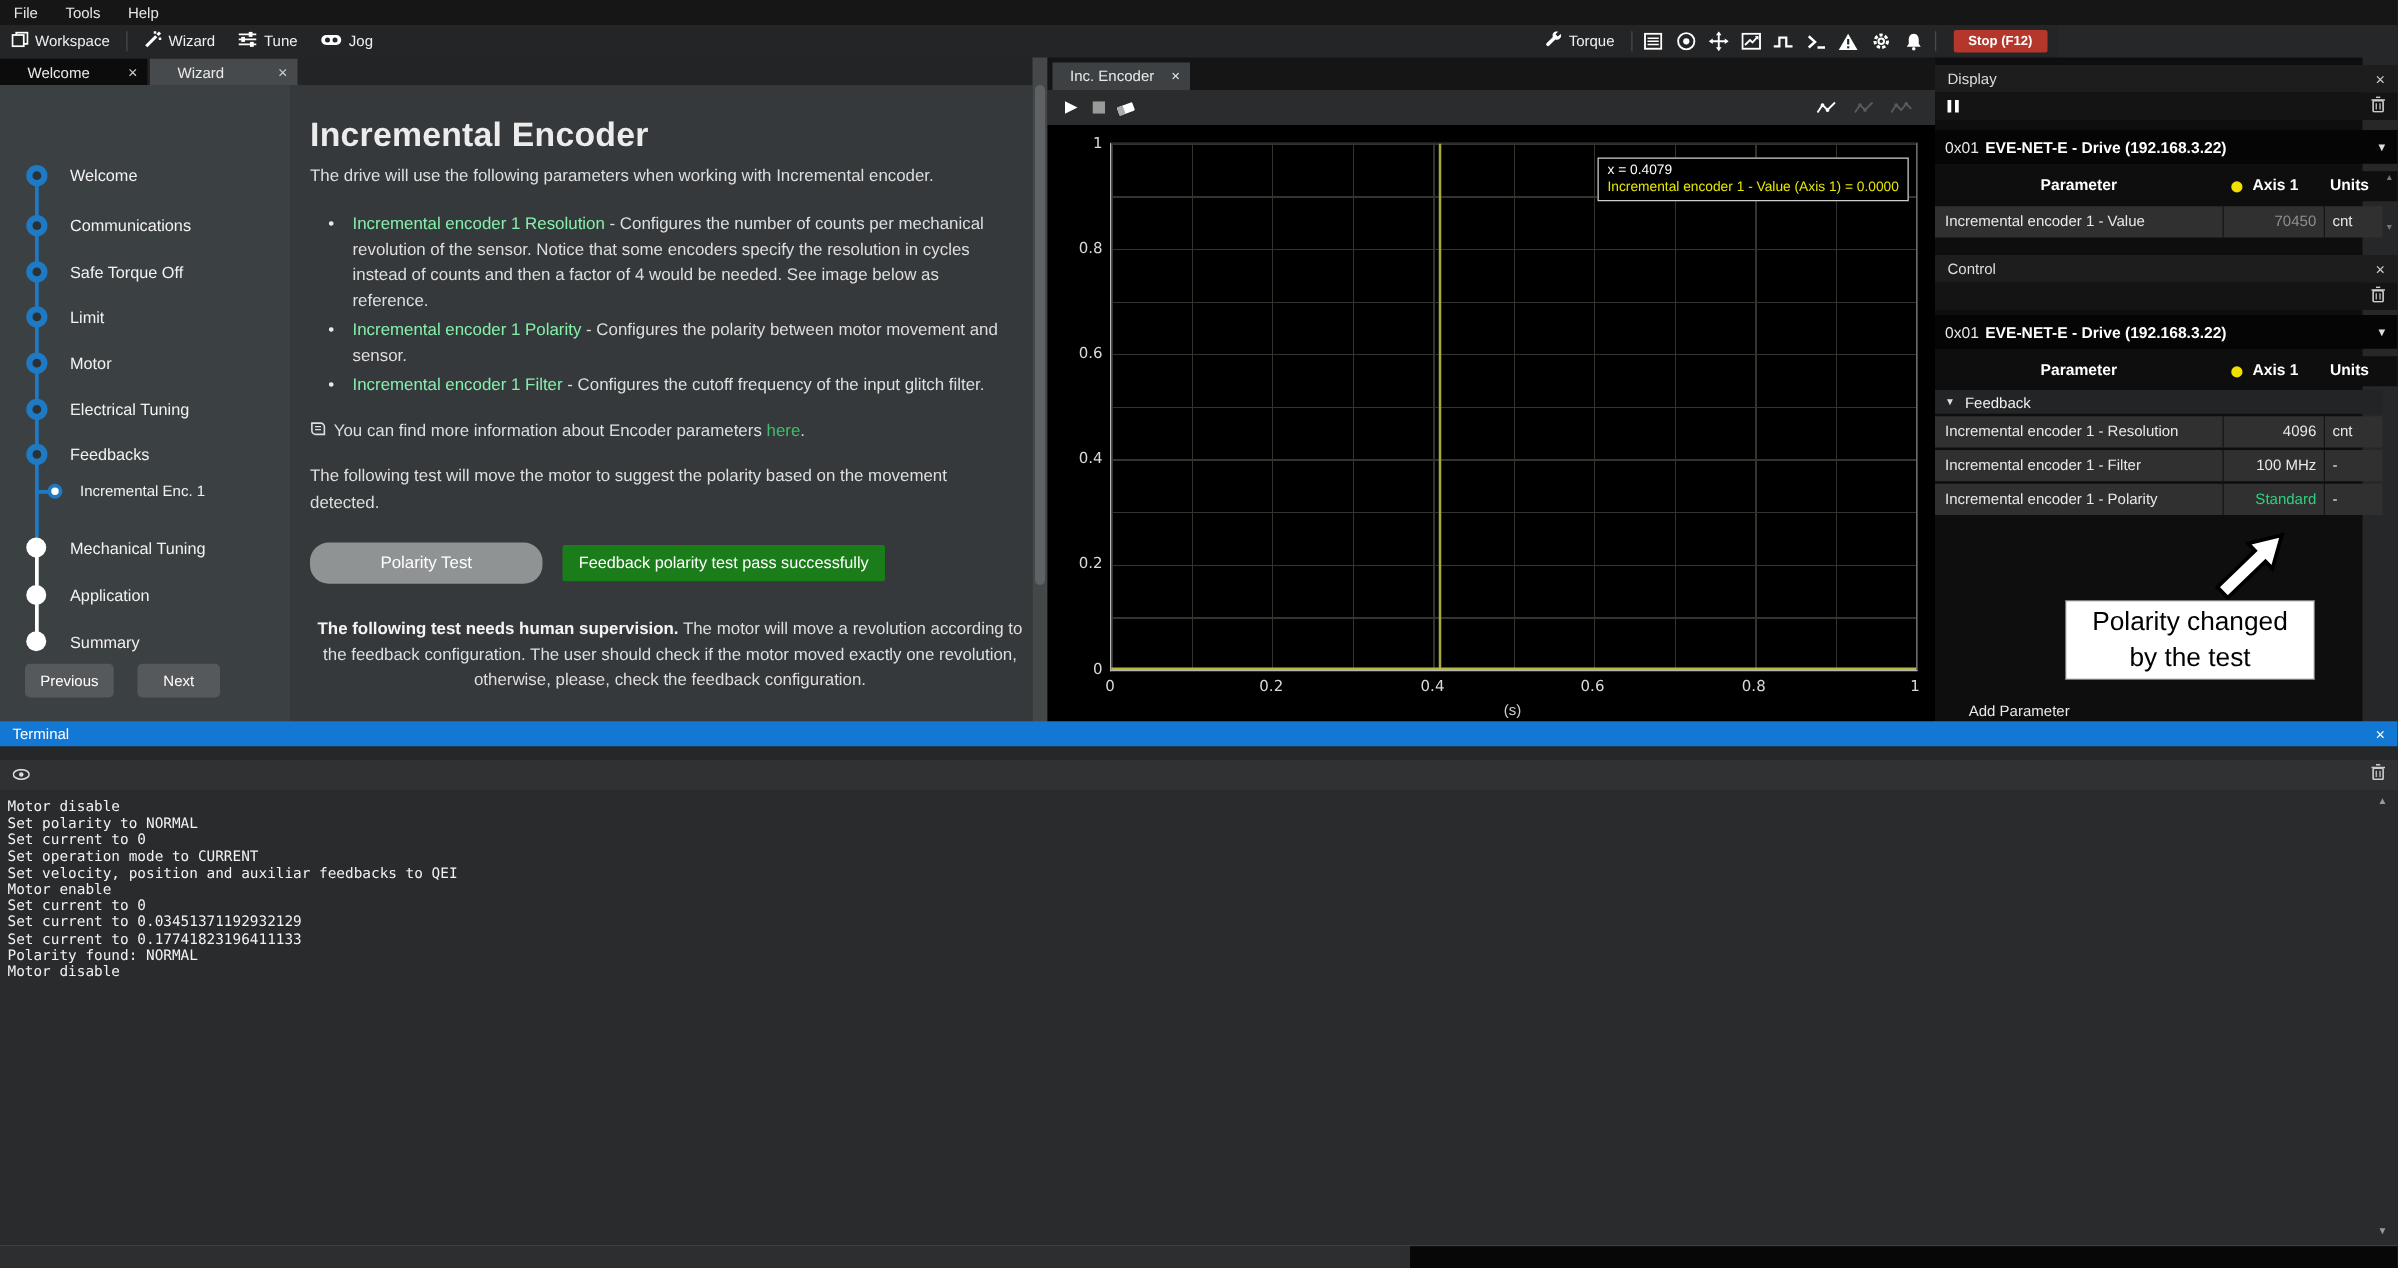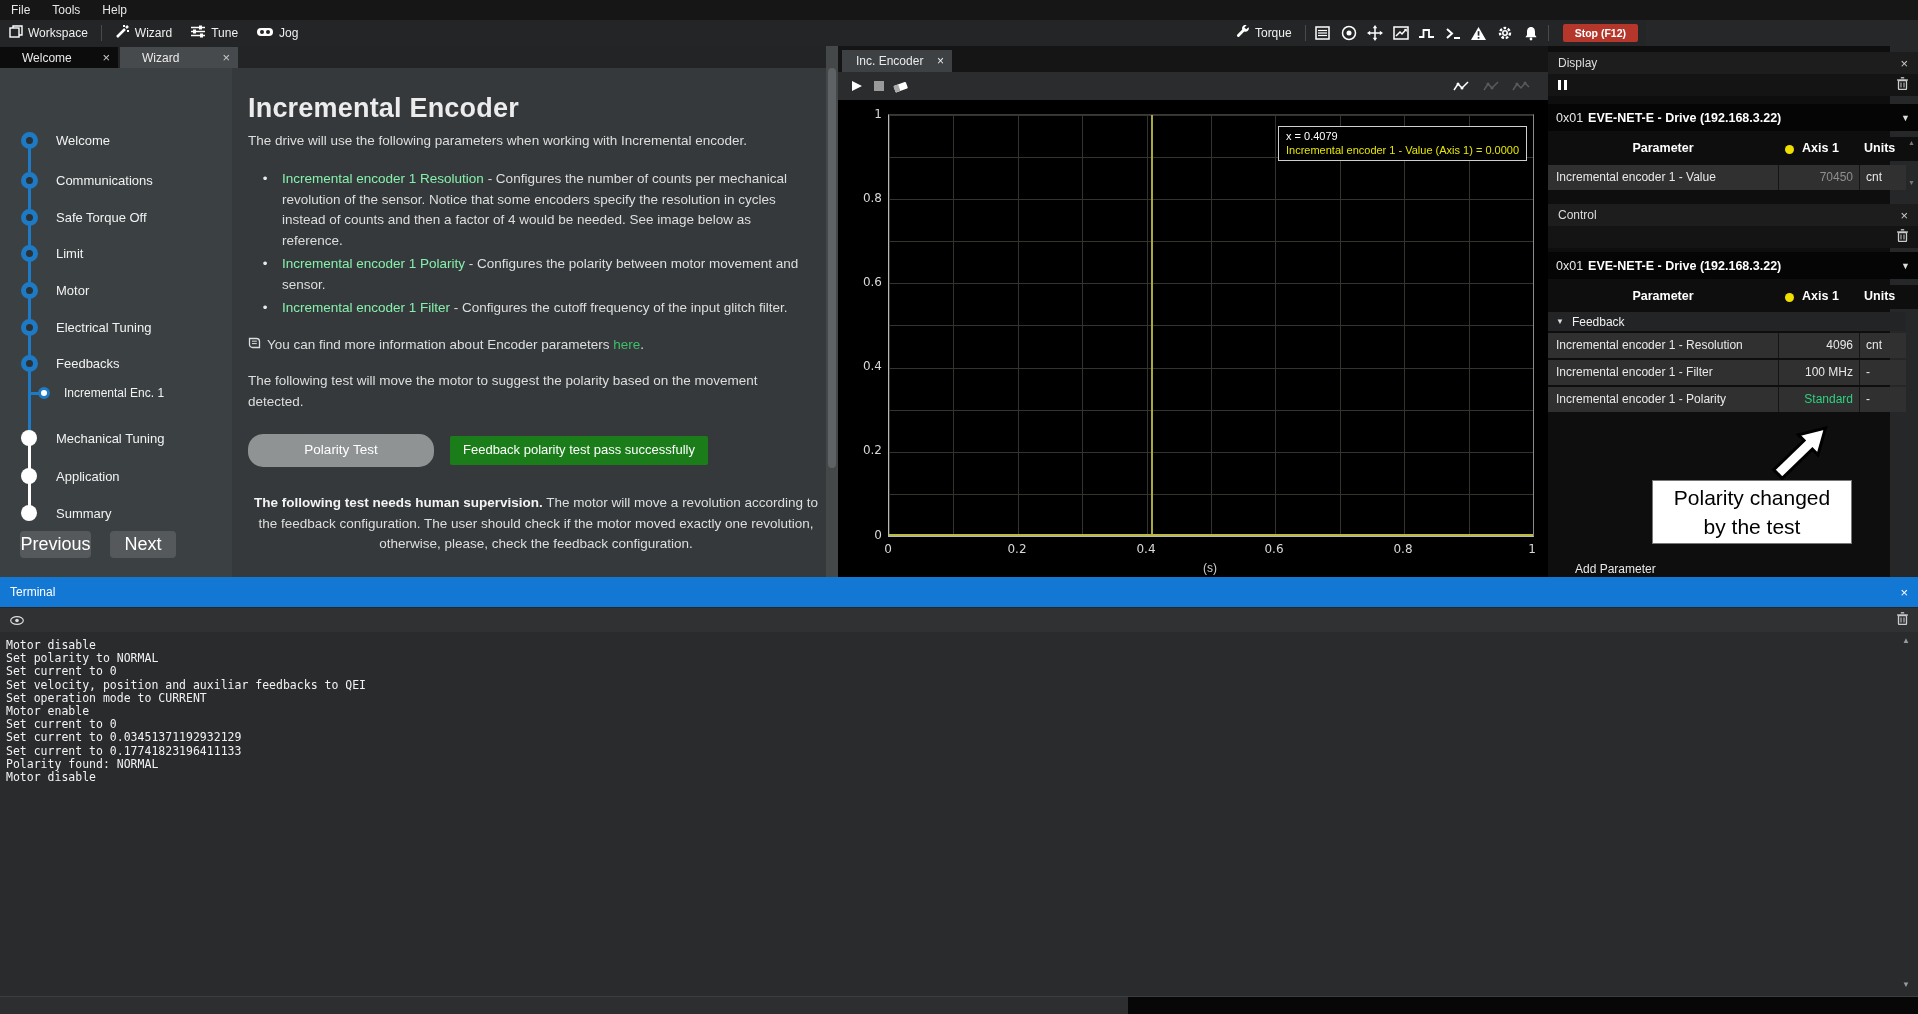--- a/index.html
+++ b/index.html
@@ -35,21 +35,21 @@
   .rail-white{top:370px;height:75px;background:#ffffff;}
   .rail-stub{position:absolute;left:29px;top:324px;width:11px;height:3px;background:#1e7ac4;}
   .step{position:absolute;left:0;width:232px;height:20px;display:flex;align-items:center;}
   .step-label{position:absolute;left:56px;font-size:13px;color:#f2f2f2;white-space:nowrap;}
   .step.sub .step-label{left:64px;font-size:12px;}
   .dot{position:absolute;left:21px;box-sizing:border-box;border-radius:50%;}
   .dot-done{width:17px;height:17px;border:5px solid #1e7ac4;background:#2c3133;}
   .dot-todo{width:16px;height:16px;background:#ffffff;}
   .dot-sub{left:38px;width:12px;height:12px;border:3px solid #1e7ac4;background:#ffffff;}
   .nav-btn{position:absolute;top:463px;height:27px;background:#56595b;border-radius:4px;color:#fff;
-    font-size:18px;display:flex;align-items:center;justify-content:center;}
+    font-size:12px;display:flex;align-items:center;justify-content:center;}
   .btn-prev{left:20px;width:71px;}
   .btn-next{left:110px;width:66px;}
 
   
   .content{left:232px;top:68px;width:594px;height:520px;background:#35393b;color:#dedede;
     overflow:hidden;box-sizing:border-box;padding:30px 18px 0 16px;font-size:13.5px;line-height:20.5px;}
   .content h1{margin:0 0 12px 0;font-size:27px;font-weight:600;color:#ececec;letter-spacing:.2px;}
   .bullets{margin-top:18px;}
   .bullet{display:flex;margin-bottom:3px;}
   .bullet .b-mark{width:34px;text-align:center;flex:none;color:#e8e8e8;}
@@ -118,21 +118,21 @@
   .group-row{position:absolute;left:0;width:358px;height:19px;background:#232425;display:flex;align-items:center;gap:8px;
     padding-left:8px;box-sizing:border-box;color:#f0f0f0;}
   .group-row .chev{font-size:8px;color:#dddddd;}
   .mini-arrow{position:absolute;left:360px;font-size:7px;color:#777;}
   .annot-box{position:absolute;left:104px;top:434px;width:200px;height:64px;background:#ffffff;border:1px solid #777;
     color:#000;font-size:21px;line-height:29px;text-align:center;box-sizing:border-box;padding-top:2px;}
   .add-param{position:absolute;left:27px;top:516px;color:#e8e8e8;font-size:12px;}
   .arrow-svg{position:absolute;left:218px;top:366px;}
 
   
-  .term-head{left:0;top:577px;width:1918px;height:30px;background:#1377d4;color:#ffffff;font-size:12px;
+  .term-head{left:0;top:577px;width:1918px;height:20px;background:#1377d4;color:#ffffff;font-size:12px;
     display:flex;align-items:center;justify-content:space-between;padding:0 10px;box-sizing:border-box;}
   .term-tools{left:0;top:608px;width:1918px;height:24px;background:#2f3133;display:flex;align-items:center;
     justify-content:space-between;padding:0 10px;box-sizing:border-box;}
   .term-body{left:0;top:632px;width:1918px;height:364px;background:#292b2c;color:#f2f2f2;
     font-family:"DejaVu Sans Mono",monospace;font-size:11.5px;line-height:13.2px;padding:7px 0 0 6px;box-sizing:border-box;}
   .term-scroll-up{left:1902px;top:636px;font-size:8px;color:#999;}
   .term-scroll-dn{left:1902px;top:980px;font-size:8px;color:#999;}
 
   
   .bottom-strip{left:0;top:996px;width:1918px;height:18px;background:#2c2e2f;border-top:1px solid #3c3e3f;box-sizing:border-box;}
@@ -565,22 +565,22 @@
           <line x1="0" y1="3" x2="11" y2="3" stroke="#ccc" stroke-width="1.3"></line>
           <line x1="3.8" y1="0.8" x2="7.2" y2="0.8" stroke="#ccc" stroke-width="1.3"></line>
           <line x1="4" y1="5.5" x2="4" y2="10.5" stroke="#ccc" stroke-width="1"></line>
           <line x1="7" y1="5.5" x2="7" y2="10.5" stroke="#ccc" stroke-width="1"></line>
         </svg></span>
   </div>
   <div class="abs term-body">
     <div>Motor disable</div>
     <div>Set polarity to NORMAL</div>
     <div>Set current to 0</div>
+    <div>Set operation mode to CURRENT</div>
     <div>Set velocity, position and auxiliar feedbacks to QEI</div>
-    <div>Set operation mode to CURRENT</div>
     <div>Motor enable</div>
     <div>Set current to 0</div>
     <div>Set current to 0.03451371192932129</div>
     <div>Set current to 0.17741823196411133</div>
     <div>Polarity found: NORMAL</div>
     <div>Motor disable</div>
   </div>
   <span class="abs term-scroll-up">▲</span>
   <span class="abs term-scroll-dn">▼</span>
 

